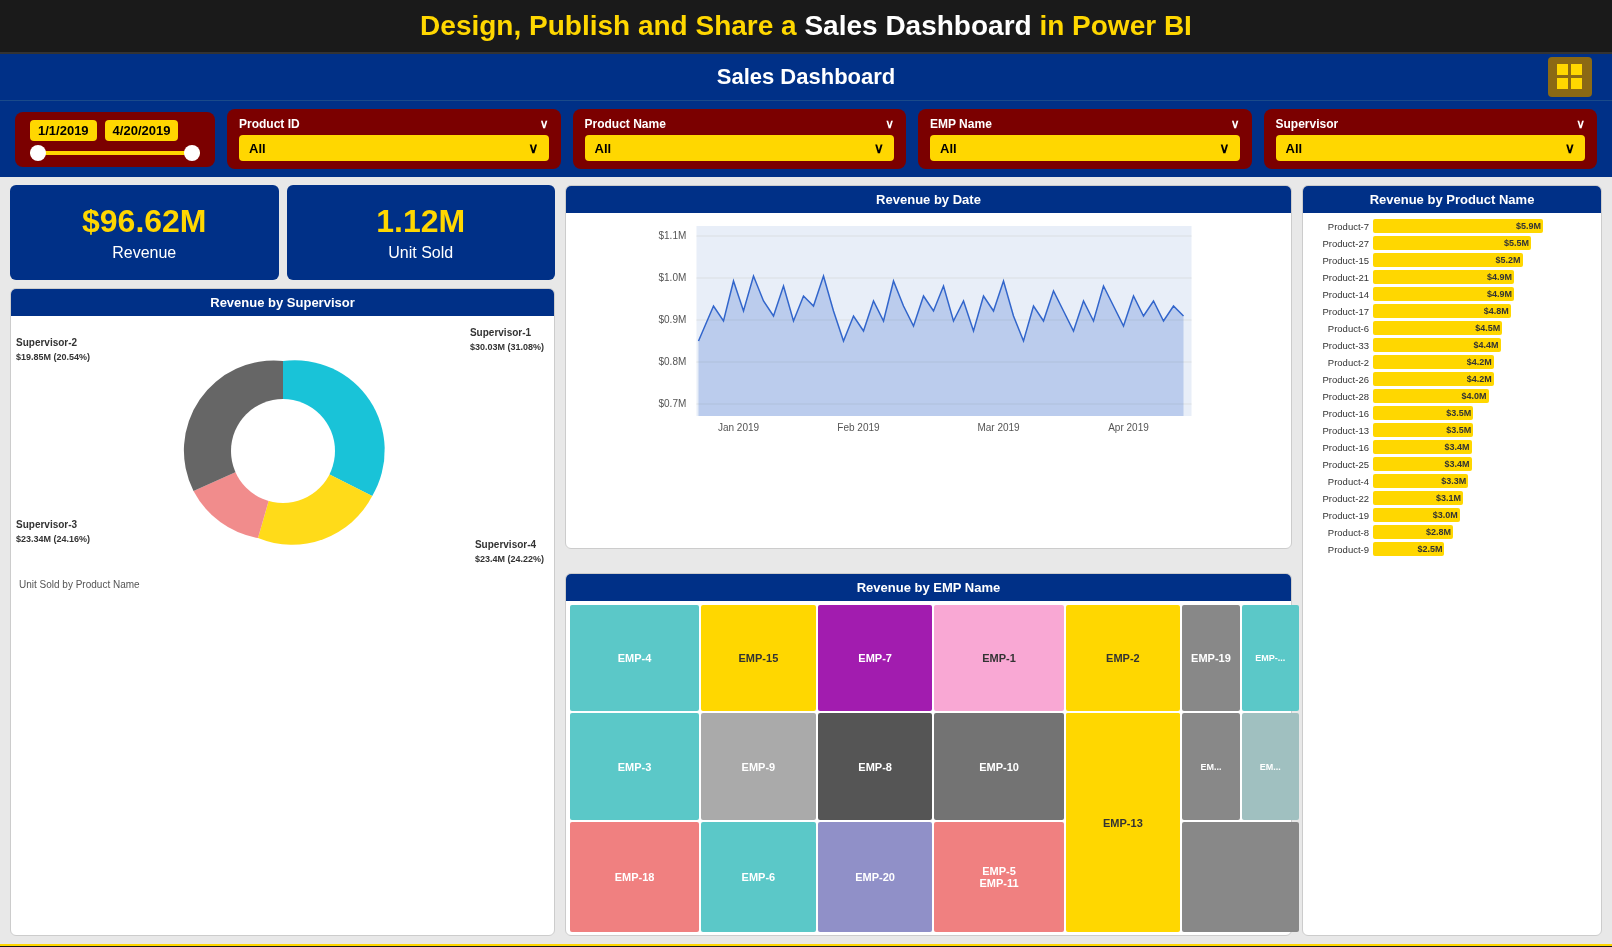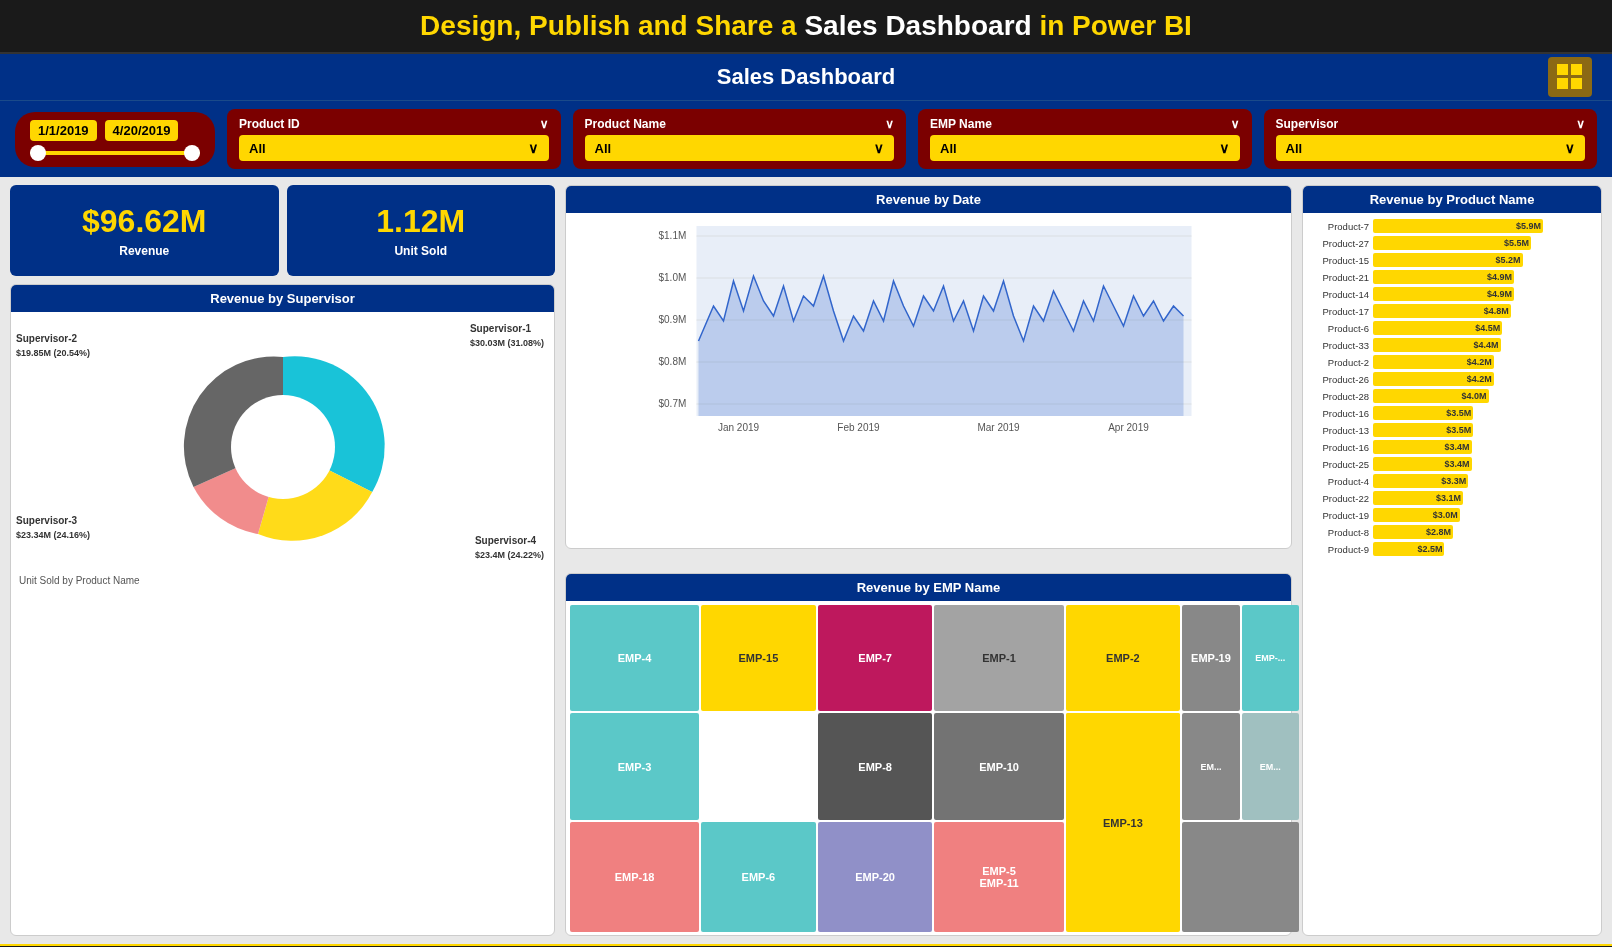--- a/index.html
+++ b/index.html
@@ -46,21 +46,21 @@
       background: #003087;
       display: flex;
       align-items: center;
       padding: 8px 15px;
       gap: 12px;
       border-top: 1px solid #1a4a8a;
     }
 
     .filter-date {
       background: #7b0000;
-      border-radius: 20px;
+      border-radius: 8px;
       padding: 8px 15px;
       min-width: 200px;
       display: flex;
       flex-direction: column;
       gap: 6px;
     }
     .date-values {
       display: flex;
       gap: 8px;
     }
@@ -151,22 +151,22 @@
       align-items: center;
       justify-content: center;
     }
     .kpi-value {
       color: #ffd700;
       font-size: 32px;
       font-weight: 900;
     }
     .kpi-label {
       color: #fff;
-      font-size: 12px;
-      font-weight: 700;
+      font-size: 16px;
+      font-weight: 400;
       margin-top: 4px;
     }
 
     .chart-card {
       background: #fff;
       border-radius: 6px;
       border: 1px solid #ccc;
       flex: 1;
     }
     .chart-title {
@@ -444,27 +444,28 @@
         </svg>
       </div>
     </div>
 
     <div class="treemap-card">
       <div class="chart-title">Revenue by EMP Name</div>
       <div style="padding:4px; height:calc(100% - 30px); display:grid; grid-template-columns: 18% 16% 16% 18% 16% 8% 8%; grid-template-rows: 33% 33% 34%; gap:2px;">
 
         <div class="tm-cell" style="background:#5bc8c8; grid-column:1; grid-row:1;">EMP-4</div>
         <div class="tm-cell" style="background:#ffd700; color:#333; grid-column:2; grid-row:1;">EMP-15</div>
-        <div class="tm-cell" style="background:#be185d; grid-column:3; grid-row:1;">EMP-7</div>
-        <div class="tm-cell" style="background:#a3a3a3; color:#333; grid-column:4; grid-row:1;">EMP-1</div>
+        <div class="tm-cell" style="background:#a21caf; grid-column:3; grid-row:1;">EMP-7</div>
+        <div class="tm-cell" style="background:#f9a8d4; color:#333; grid-column:4; grid-row:1;">EMP-1</div>
         <div class="tm-cell" style="background:#ffd700; color:#333; grid-column:5; grid-row:1;">EMP-2</div>
         <div class="tm-cell" style="background:#888; grid-column:6; grid-row:1;">EMP-19</div>
         <div class="tm-cell" style="background:#5bc8c8; grid-column:7; grid-row:1; font-size:9px;">EMP-...</div>
 
         <div class="tm-cell" style="background:#5bc8c8; grid-column:1; grid-row:2;">EMP-3</div>
+        <div class="tm-cell" style="background:#aaa; grid-column:2; grid-row:2;">EMP-9</div>
         <div class="tm-cell" style="background:#555; grid-column:3; grid-row:2;">EMP-8</div>
         <div class="tm-cell" style="background:#737373; grid-column:4; grid-row:2;">EMP-10</div>
         <div class="tm-cell" style="background:#ffd700; color:#333; grid-column:5; grid-row:2;">EMP-16</div>
         <div class="tm-cell" style="background:#888; grid-column:6; grid-row:2; font-size:9px;">EM...</div>
         <div class="tm-cell" style="background:#a0c0c0; grid-column:7; grid-row:2; font-size:9px;">EM...</div>
 
         <div class="tm-cell" style="background:#f08080; grid-column:1; grid-row:3;">EMP-18</div>
         <div class="tm-cell" style="background:#5bc8c8; grid-column:2; grid-row:3;">EMP-6</div>
         <div class="tm-cell" style="background:#9090c8; grid-column:3; grid-row:3;">EMP-20</div>
         <div class="tm-cell" style="background:#f08080; grid-column:4; grid-row:3;">EMP-5<br>EMP-11</div>

